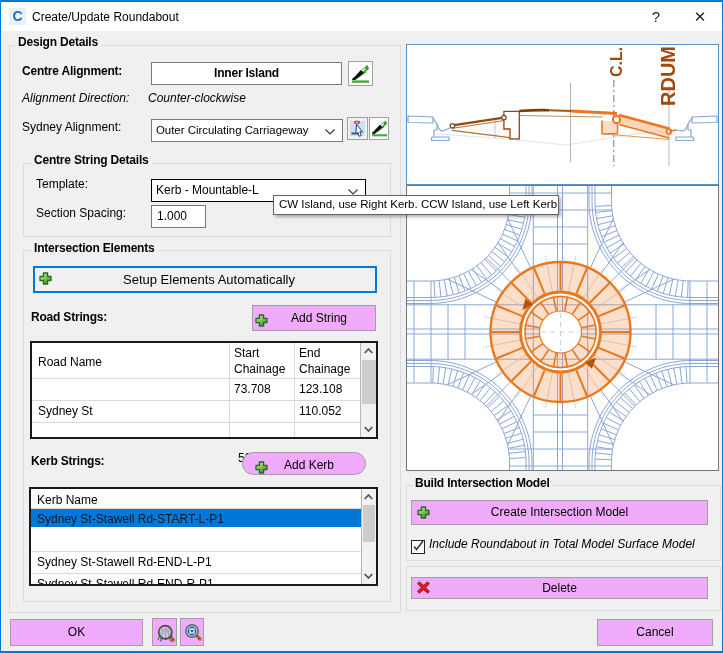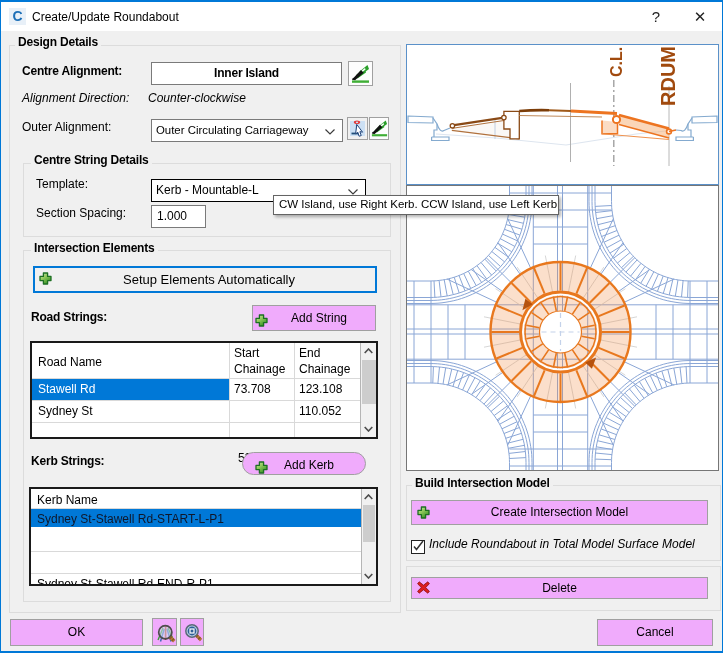--- a/index.html
+++ b/index.html
@@ -40,21 +40,21 @@
 <path d="M5.5 10.5 L14 4 L14.6 5.6 L6.1 12.1 Z" fill="#fff"></path>
 <path d="M1 15.5 L10 6 L12.7 8.7 L4 16.2 Z" fill="#111"></path>
 <path d="M1 15.5 L4.5 16.3 L2.2 13.8 Z" fill="#111"></path>
 <rect x="1" y="16.4" width="17" height="2.4" fill="#3fae35"></rect>
 </svg>
   </div>
 
 <div class="abs lbl it" style="left:21px;top:90px;">Alignment Direction:</div>
 <div class="abs lbl it" style="left:147px;top:90px;">Counter-clockwise</div>
 
-<div class="abs lbl" style="left:21px;top:119px;">Outer Alignment:</div>
+<div class="abs lbl" style="left:21px;top:119px;">Sydney Alignment:</div>
 <div class="abs field" style="left:150px;top:117px;width:192px;height:23px;padding-left:4px;font-size:11.4px;">Outer Circulating Carriageway<svg width="10" height="6" viewBox="0 0 10 6" style="position:absolute;right:7px;top:9px;">
       <path d="M0.5 0.5 L5 5 L9.5 0.5" stroke="#3c3c3c" stroke-width="1.2" fill="none"></path>
     </svg></div>
 <div class="abs" id="curbtn" style="left:346px;top:115px;width:21px;height:23px;background:#f0f0f0;border:1px solid #a0a0a0;box-sizing:border-box;">
     <svg width="15" height="17" viewBox="0 0 15 17" style="margin:2px 2px;">
 <rect x="0" y="1" width="15" height="15" fill="#cce0f4"></rect>
 <ellipse cx="7" cy="2.2" rx="3.2" ry="1.8" fill="#e03a3a"></ellipse>
 <ellipse cx="7" cy="2.4" rx="1.2" ry="0.8" fill="#cce0f4"></ellipse>
 <path d="M1.5 13.5 H10" stroke="#1f4e79" stroke-width="1.8" fill="none"></path>
 <path d="M6.5 13.5 L6.5 4.5" stroke="#1f4e79" stroke-width="1.1" fill="none"></path>
@@ -112,21 +112,20 @@
 </svg>
   </div>
 
 <div class="abs" id="roadtable" style="left:30px;top:340px;width:346px;height:96px;background:#fff;border:1px solid #1a1a1a;outline:1px solid #1a1a1a;box-sizing:border-box;">
   <div class="abs" style="left:197px;top:0;width:1px;height:94px;background:#d9d9d9;"></div>
   <div class="abs" style="left:262px;top:0;width:1px;height:94px;background:#d9d9d9;"></div>
   <div class="abs" style="left:6px;top:12px;">Road Name</div>
   <div class="abs" style="left:202px;top:2px;line-height:16px;">Start<br>Chainage</div>
   <div class="abs" style="left:267px;top:2px;line-height:16px;">End<br>Chainage</div>
   <div class="abs" style="left:0;top:35px;width:328px;height:1px;background:#d9d9d9;"></div>
-  <div class="abs" style="left:0px;top:36px;width:197px;height:21px;background:#0078d7;color:#fff;line-height:21px;padding-left:6px;box-sizing:border-box;">Stawell Rd</div>
   <div class="abs" style="left:202px;top:36px;line-height:21px;">73.708</div>
   <div class="abs" style="left:267px;top:36px;line-height:21px;">123.108</div>
   <div class="abs" style="left:0;top:57px;width:328px;height:1px;background:#d9d9d9;"></div>
   <div class="abs" style="left:6px;top:58px;line-height:21px;">Sydney St</div>
   <div class="abs" style="left:206px;top:58px;line-height:21px;margin-top:47px;">53.162</div>
   <div class="abs" style="left:267px;top:58px;line-height:21px;">110.052</div>
   <div class="abs" style="left:0;top:79px;width:328px;height:1px;background:#d9d9d9;"></div>
   <div class="abs" style="left:328px;top:0;width:16px;height:94px;background:#f1f1f1;border-left:1px solid #b5b5b5;box-sizing:border-box;">
     <svg class="abs" style="left:3px;top:5px;" width="9" height="6" viewBox="0 0 9 6">
         <path d="M0.7 5 L4.5 1 L8.3 5" stroke="#4d4d4d" stroke-width="1.6" fill="none"></path>
@@ -151,20 +150,21 @@
       </defs>
 <path d="M4.4 1 h4.2 v3.4 h3.4 v4.2 H8.6 V12 H4.4 V8.6 H1 V4.4 h3.4 Z" fill="url(#gp)" stroke="#1c6f22" stroke-width="1.3" stroke-linejoin="round"></path>
 </svg>
   </div>
 
 <div class="abs" id="kerblist" style="left:29px;top:486px;width:347px;height:97px;background:#fff;border:1px solid #1a1a1a;outline:1px solid #1a1a1a;box-sizing:border-box;overflow:hidden;">
   <div class="abs" style="left:6px;top:4px;">Kerb Name</div>
   <div class="abs" style="left:0;top:19px;width:330px;height:1px;background:#d9d9d9;"></div>
   <div class="abs" style="left:0px;top:20px;width:330px;height:18px;background:#0078d7;color:#0f172a;line-height:21px;padding-left:6px;box-sizing:border-box;">Sydney St-Stawell Rd-START-L-P1</div>
   <div class="abs" style="left:0;top:62px;width:330px;height:1px;background:#d9d9d9;"></div>
+  <div class="abs" style="left:6px;top:63px;line-height:21px;">Sydney St-Stawell Rd-END-L-P1</div>
   <div class="abs" style="left:0;top:84px;width:330px;height:1px;background:#d9d9d9;"></div>
   <div class="abs" style="left:6px;top:85px;line-height:21px;">Sydney St-Stawell Rd-END-R-P1</div>
   <div class="abs" style="left:330px;top:0;width:15px;height:95px;background:#f1f1f1;border-left:1px solid #b5b5b5;box-sizing:border-box;">
     <svg class="abs" style="left:2px;top:5px;" width="9" height="6" viewBox="0 0 9 6">
         <path d="M0.7 5 L4.5 1 L8.3 5" stroke="#4d4d4d" stroke-width="1.6" fill="none"></path>
       </svg>
     <div class="abs" style="left:1px;top:16px;width:12px;height:37px;background:#cdcdcd;"></div>
     <svg class="abs" style="left:2px;bottom:5px;" width="9" height="6" viewBox="0 0 9 6">
         <path d="M0.7 1 L4.5 5 L8.3 1" stroke="#4d4d4d" stroke-width="1.6" fill="none"></path>
       </svg>

